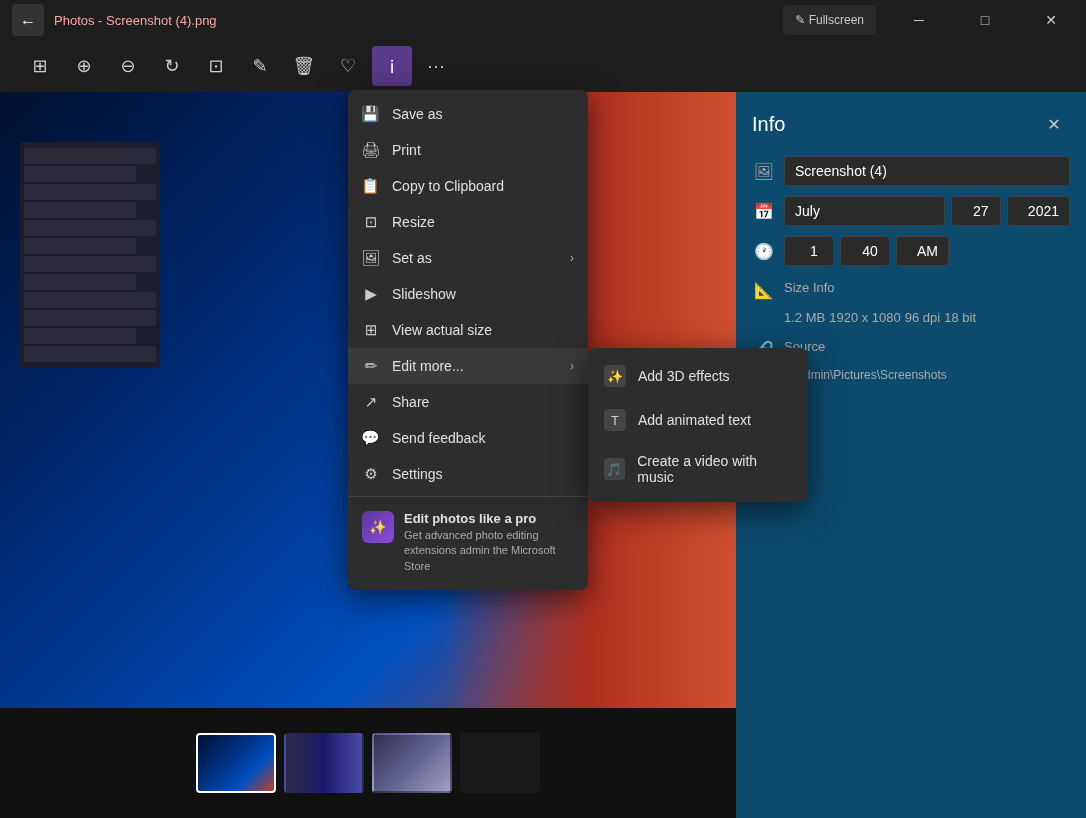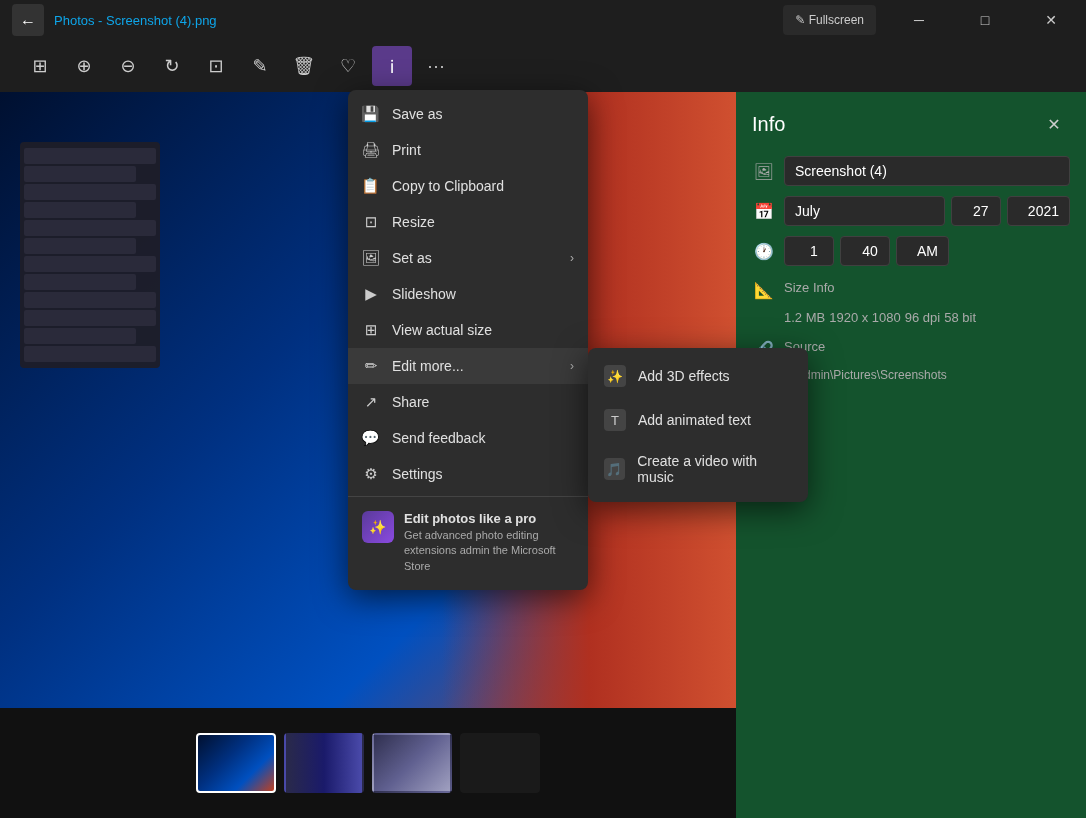--- a/index.html
+++ b/index.html
@@ -26,21 +26,21 @@
     .titlebar-back {
       width: 32px; height: 32px;
       border-radius: 4px;
       background: #333;
       display: flex; align-items: center; justify-content: center;
       cursor: pointer;
       color: #fff;
       margin-right: 10px;
     }
     .titlebar-title {
-      color: #0ea5e9;
+      color: #fca5a5;
       font-size: 13px;
       flex: 1;
     }
     .titlebar-actions {
       display: flex; align-items: center; gap: 20px;
     }
     .titlebar-btn {
       height: 30px;
       padding: 0 12px;
       border-radius: 4px;
@@ -137,21 +137,21 @@
     }
     .photo-menu-item.short { width: 80%; }
 
     
     .info-panel {
       position: absolute;
       top: 92px;
       right: 0;
       width: 350px;
       bottom: 0;
-      background: #14532d;
+      background: #0c4a6e;
       padding: 16px;
       z-index: 50;
     }
     .info-header {
       display: flex;
       align-items: center;
       justify-content: space-between;
       margin-bottom: 16px;
     }
     .info-title {
@@ -470,21 +470,21 @@
 
   <div class="info-section">
     <div class="info-size-row">
       <div class="info-icon">📐</div>
       <span class="info-section-title">Size Info</span>
     </div>
     <div class="info-size-detail" style="padding-left: 32px;">
       <span>1.2 MB</span>
       <span>1920 x 1080</span>
       <span>96 dpi</span>
-      <span>58 bit</span>
+      <span>18 bit</span>
     </div>
   </div>
 
   <div class="info-section">
     <div class="info-source-row">
       <div class="info-icon">🔗</div>
       <span class="info-section-title">Source</span>
     </div>
     <div style="padding-left: 32px; margin-top: 4px;">
       <span class="info-source-text">...\admin\Pictures\Screenshots</span>

